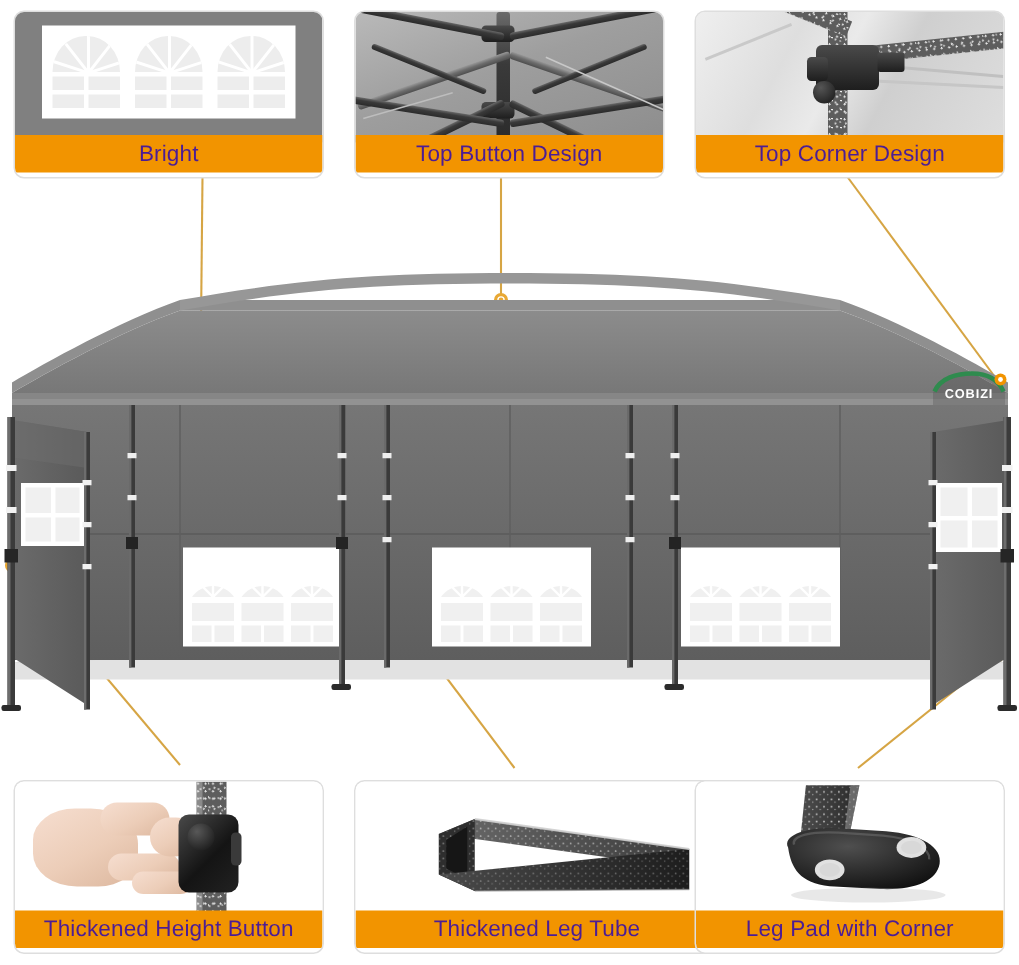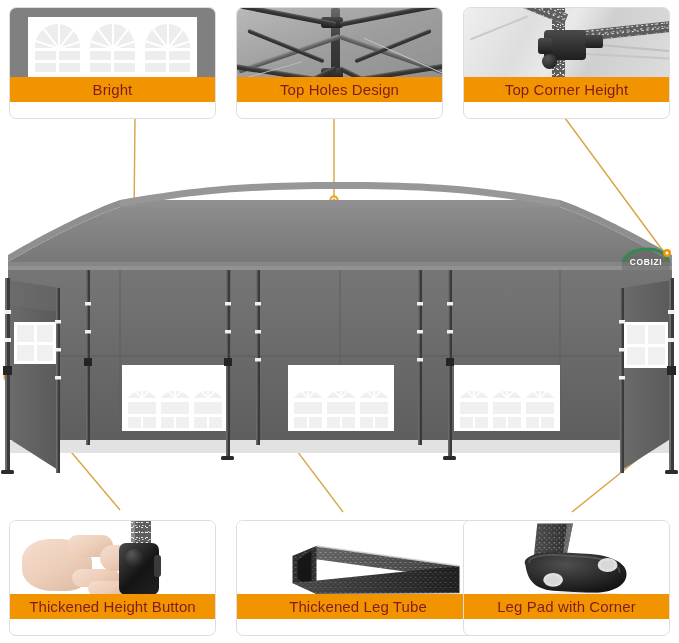--- a/index.html
+++ b/index.html
@@ -28,24 +28,24 @@
     overflow: hidden;
     box-sizing: border-box;
   }
   .card-photo {
     position: absolute;
     left: 0; right: 0; top: 0;
     overflow: hidden;
   }
   .card-label {
     position: absolute;
-    left: 0; right: 0; bottom: 16px;
+    left: 0; right: 0; bottom: 3px;
     height: 25px;
     background: #f29400;
-    color: #7f1d1d;
+    color: #4c1d95;
     font-size: 15px;
     line-height: 25px;
     text-align: center;
     letter-spacing: 0.1px;
     white-space: nowrap;
     font-weight: 400;
   }
 
   
   #wires {
@@ -487,21 +487,21 @@
         <div class="bar" style="left:-2%; top:72px; width:50%; height:5px; transform:rotate(9deg); transform-origin:100% 50%;"></div>
         <div class="bar" style="left:50%; top:72px; width:52%; height:5px; transform:rotate(-9deg); transform-origin:0 50%;"></div>
 
         <div class="bar" style="left:4%; top:36px; width:40%; height:4px; transform:rotate(22deg);"></div>
         <div class="bar" style="left:56%; top:36px; width:40%; height:4px; transform:rotate(-22deg);"></div>
 
         <div style="position:absolute;left:60%;top:48px;width:44%;height:1px;background:#c8c8c8;transform:rotate(24deg);"></div>
         <div style="position:absolute;left:2%;top:62px;width:30%;height:1px;background:#bdbdbd;transform:rotate(-16deg);"></div>
       </div>
     </div>
-    <div class="card-label">Top Holes Design</div>
+    <div class="card-label">Top Button Design</div>
   </div>
 
   <div class="card" style="left:463px; top:7px; width:207px; height:112px;">
     <div class="card-photo corner-photo" style="height:87px;">
       <div class="ph">
 
         <div style="position:absolute;left:0;top:0;width:100%;height:100%;
                     background:linear-gradient(118deg,#efefef 0%,#dedede 30%,#eaeaea 46%,#cfcfcf 62%,#dedede 100%);"></div>
         <div style="position:absolute;left:55%;top:44%;width:45%;height:2px;background:#c0c0c0;transform:rotate(5deg);"></div>
         <div style="position:absolute;left:55%;top:54%;width:45%;height:2px;background:#c6c6c6;transform:rotate(3deg);"></div>
@@ -515,21 +515,21 @@
         <div class="spk" style="position:absolute;left:50%;top:24px;width:52%;height:11px;
                     transform:rotate(-6deg); transform-origin:0 50%;"></div>
 
         <div class="hub" style="left:39%;top:22px;width:42px;height:30px;border-radius:4px;"></div>
         <div class="hub" style="left:36%;top:30px;width:14px;height:16px;border-radius:3px;"></div>
         <div class="hub" style="left:59%;top:27px;width:18px;height:13px;border-radius:2px;"></div>
         <div style="position:absolute;left:38%;top:46px;width:15px;height:15px;border-radius:50%;
                     background:radial-gradient(circle at 35% 30%,#555,#151515);"></div>
       </div>
     </div>
-    <div class="card-label">Top Corner Height</div>
+    <div class="card-label">Top Corner Design</div>
   </div>
 
   <div class="card" style="left:9px; top:520px; width:207px; height:116px;">
     <div class="card-photo hand-photo" style="height:91px;">
       <div class="ph">
 
         <div class="spk" style="position:absolute;left:59%;top:0;width:20px;height:91px;"></div>
         <div style="position:absolute;left:59%;top:0;width:4px;height:91px;background:rgba(255,255,255,.28);"></div>
 
         <div class="skin" style="position:absolute;left:6%;top:18px;width:70px;height:52px;"></div>

